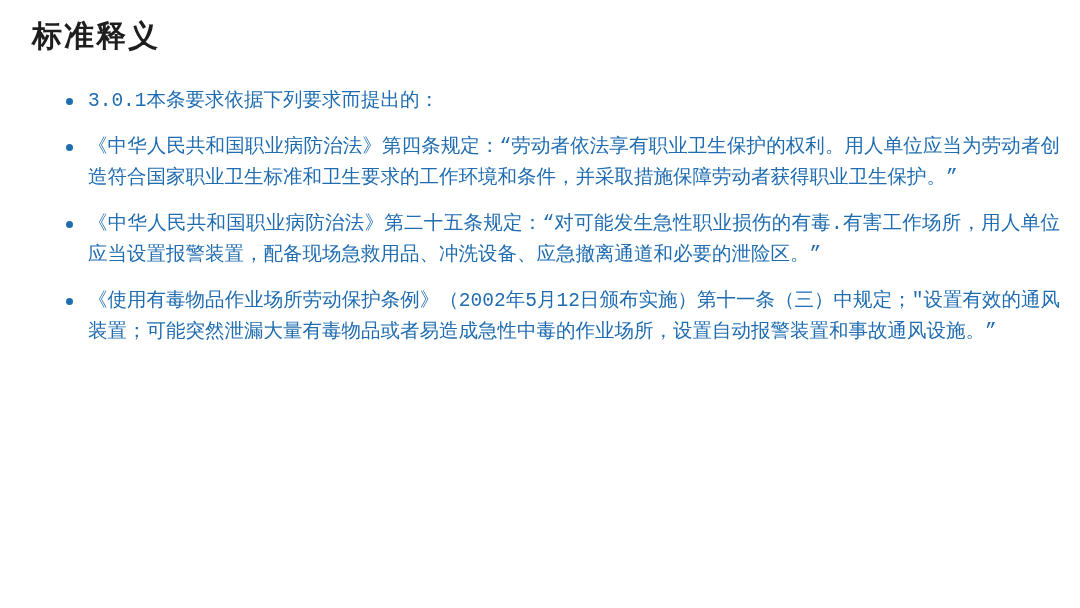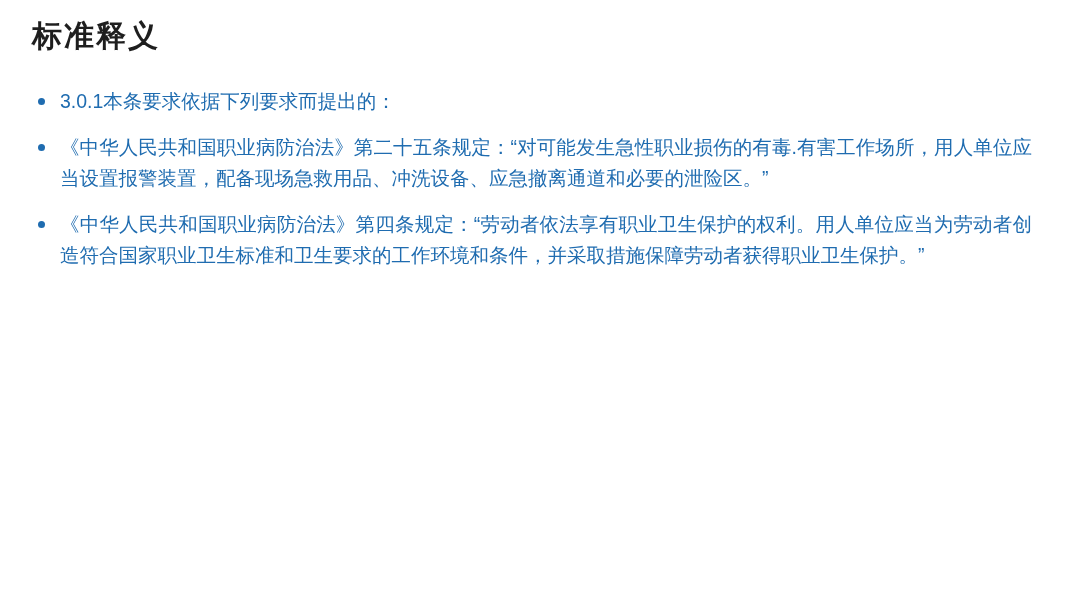--- a/index.html
+++ b/index.html
@@ -25,26 +25,27 @@
     top: 16px;
     font-family: "Liberation Serif", serif;
     font-weight: bold;
     font-size: 30px;
     letter-spacing: 2px;
     color: #1e1e1e;
     white-space: nowrap;
   }
   .bullet-list {
     position: absolute;
-    left: 32px;
+    left: 60px;
     top: 86px;
     width: 1000px;
     list-style: none;
     margin: 0;
     padding: 0;
+    font-family: Liberation Mono, monospace;
   }
   .bullet-item {
     position: relative;
     padding-left: 28px;
     margin-bottom: 14px;
     color: #1f6cb0;
     font-size: 19.5px;
     line-height: 1.62;
     text-align: justify;
   }
@@ -71,21 +72,25 @@
 
   <div class="slide-title">标准释义</div>
 
   <ul class="bullet-list">
     <li class="bullet-item">
       <span class="bullet-dot"></span>
       <span class="bullet-text">3.0.1本条要求依据下列要求而提出的：</span>
     </li>
     <li class="bullet-item">
       <span class="bullet-dot"></span>
+      <span class="bullet-text">《中华人民共和国职业病防治法》第四条规定：“劳动者依法享有职业卫生保护的权利。用人单位应当为劳动者创造符合国家职业卫生标准和卫生要求的工作环境和条件，并采取措施保障劳动者获得职业卫生保护。”</span>
+    </li>
+    <li class="bullet-item">
+      <span class="bullet-dot"></span>
       <span class="bullet-text">《中华人民共和国职业病防治法》第二十五条规定：“对可能发生急性职业损伤的有毒.有害工作场所，用人单位应当设置报警装置，配备现场急救用品、冲洗设备、应急撤离通道和必要的泄险区。”</span>
     </li>
     <li class="bullet-item">
       <span class="bullet-dot"></span>
-      <span class="bullet-text">《中华人民共和国职业病防治法》第四条规定：“劳动者依法享有职业卫生保护的权利。用人单位应当为劳动者创造符合国家职业卫生标准和卫生要求的工作环境和条件，并采取措施保障劳动者获得职业卫生保护。”</span>
+      <span class="bullet-text">《使用有毒物品作业场所劳动保护条例》（2002年5月12日颁布实施）第十一条（三）中规定；"设置有效的通风装置；可能突然泄漏大量有毒物品或者易造成急性中毒的作业场所，设置自动报警装置和事故通风设施。”</span>
     </li>
   </ul>
 
 </div>
 
 </body></html>

